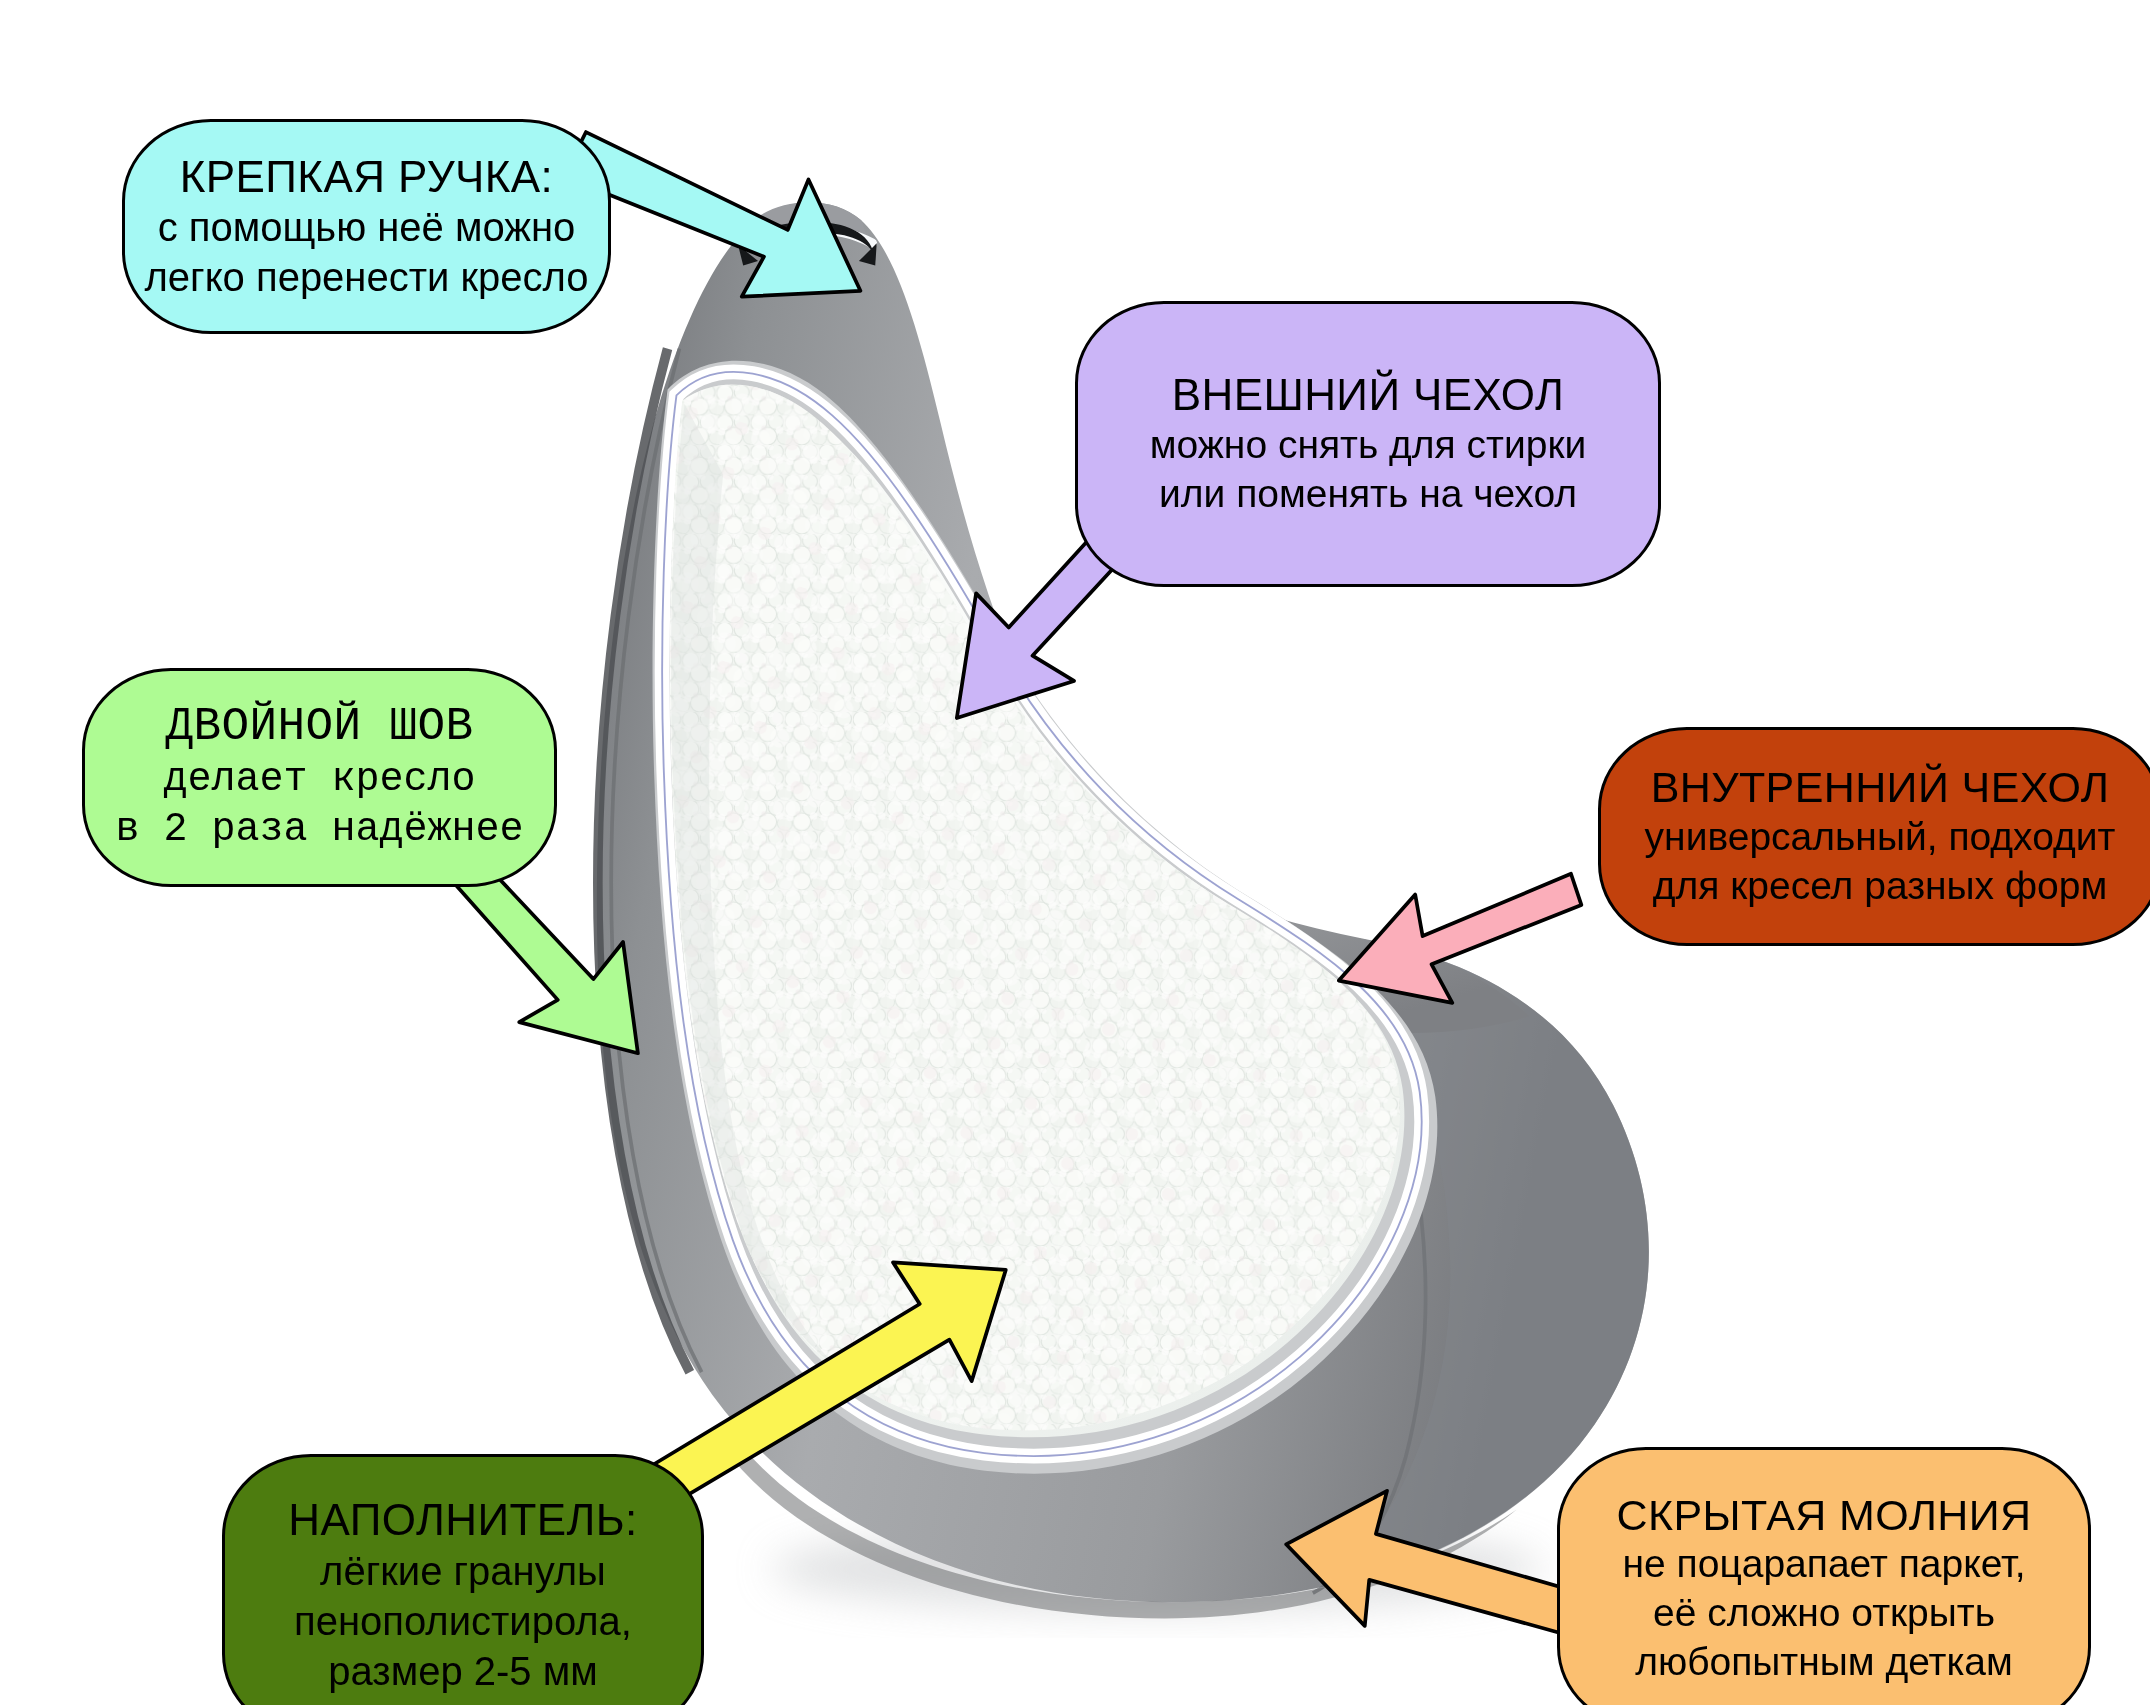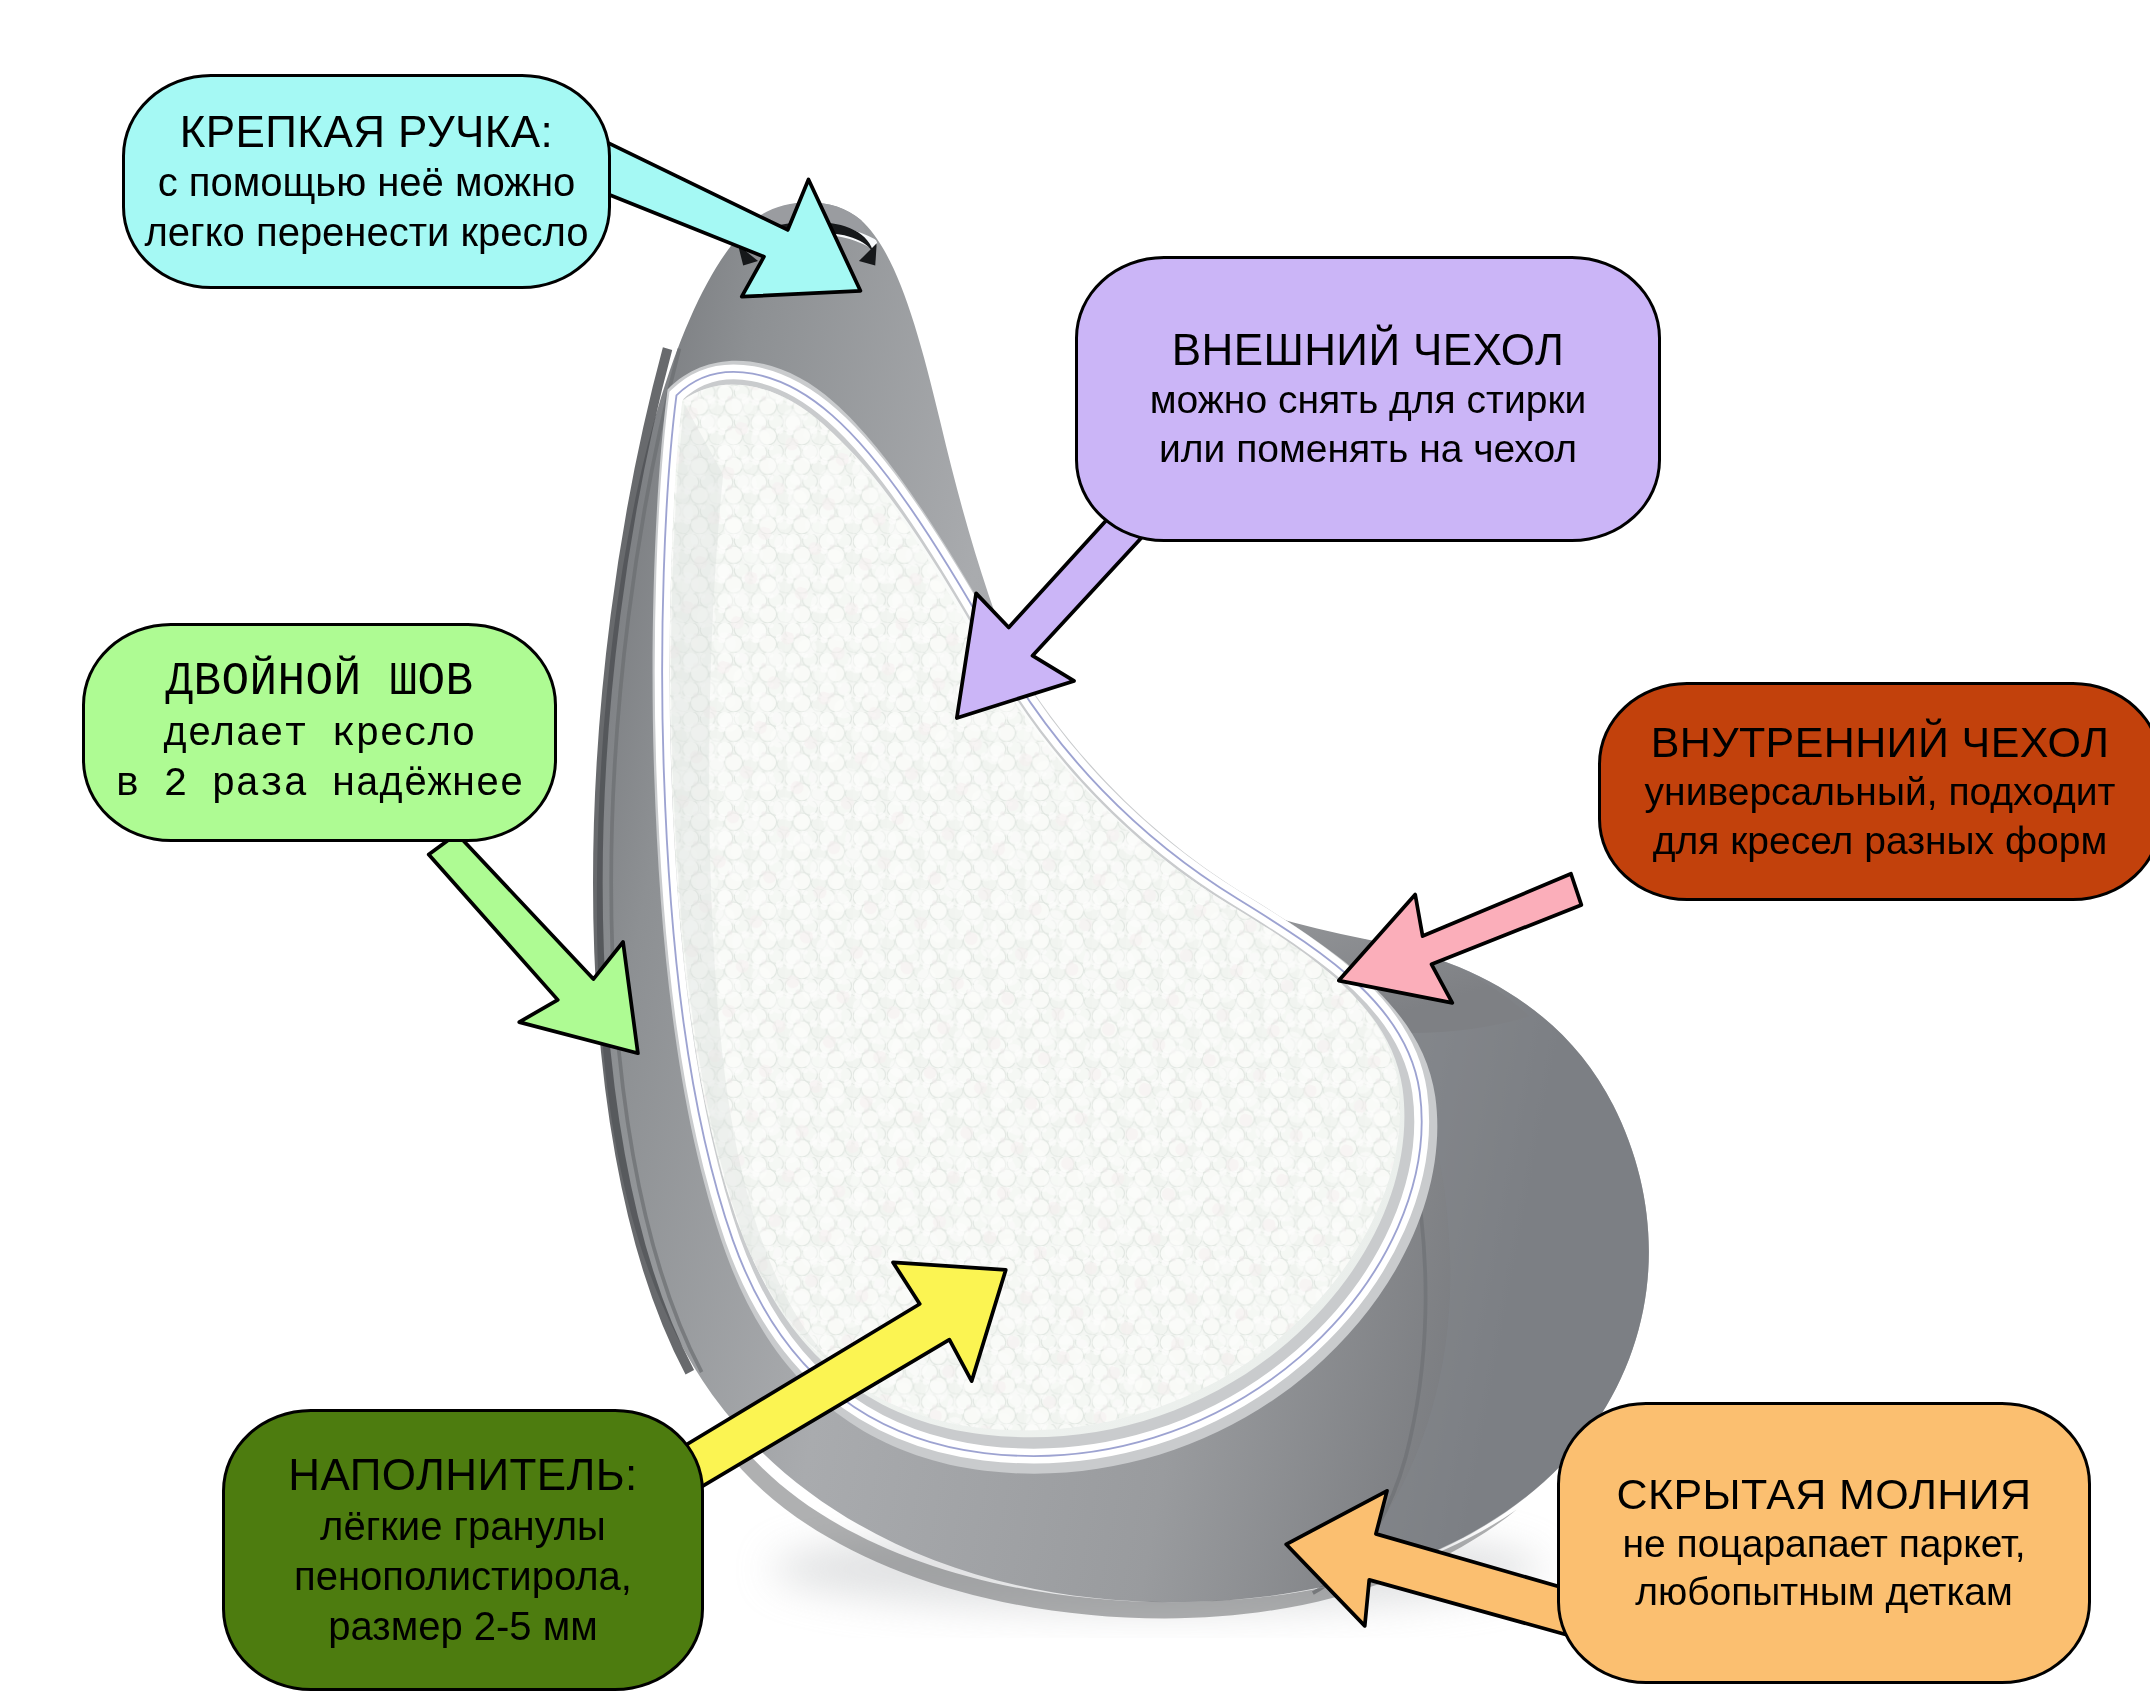--- a/index.html
+++ b/index.html
@@ -18,20 +18,21 @@
     box-sizing:border-box;
     border:3.7px solid #000;
     border-radius:89px/82px;
     text-align:center;
     color:#000;
     display:flex;
     flex-direction:column;
     justify-content:center;
     align-items:center;
     z-index:6;
+    margin-top:45px;
   }
   .c-title{
     font-size:46px;
     line-height:1.18;
     letter-spacing:0.4px;
     white-space:nowrap;
     font-weight:400;
   }
   .c-line{
     font-size:41px;
@@ -325,17 +326,18 @@
   <div class="callout" id="cal-filler">
     <div class="c-title">НАПОЛНИТЕЛЬ:</div>
     <div class="c-line">лёгкие гранулы</div>
     <div class="c-line">пенополистирола,</div>
     <div class="c-line">размер 2-5 мм</div>
   </div>
 
   <div class="callout" id="cal-zipper">
     <div class="c-title">СКРЫТАЯ МОЛНИЯ</div>
     <div class="c-line">не поцарапает паркет,</div>
+    <div class="c-line">её сложно открыть</div>
     <div class="c-line">любопытным деткам</div>
   </div>
 
 </div>
 
 
 </body></html>

